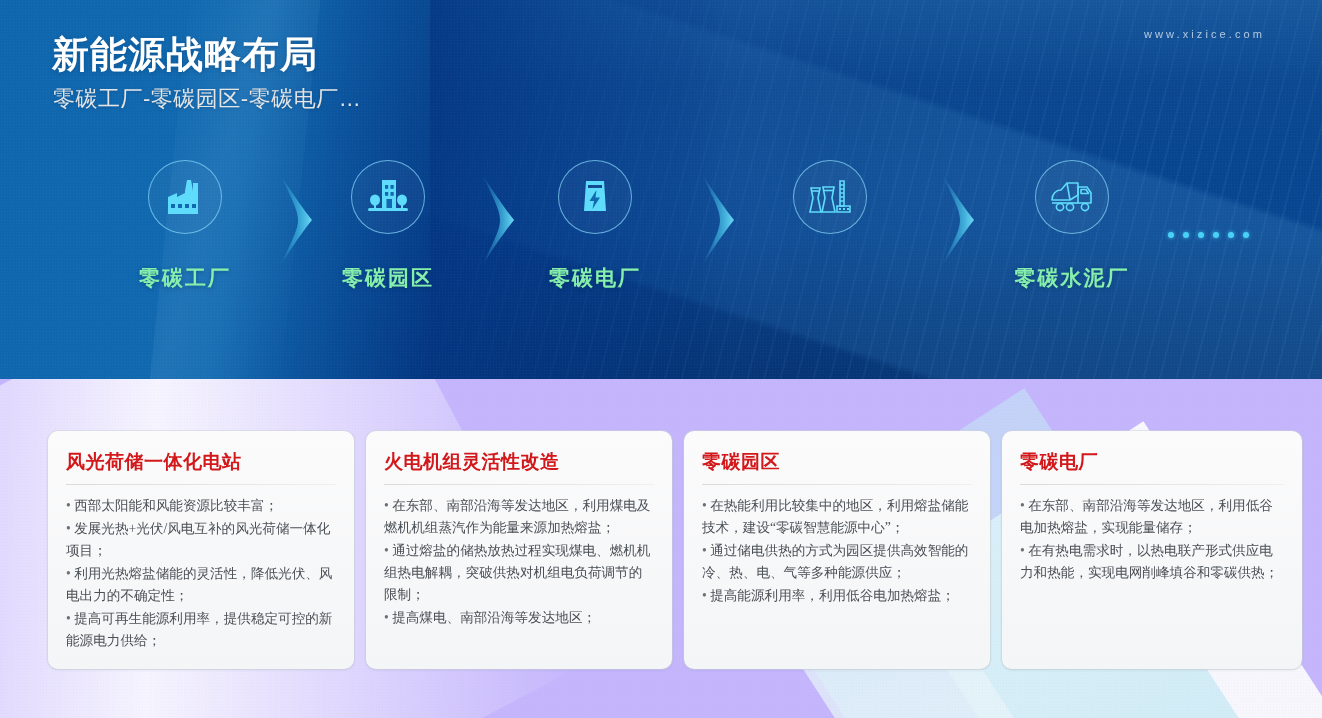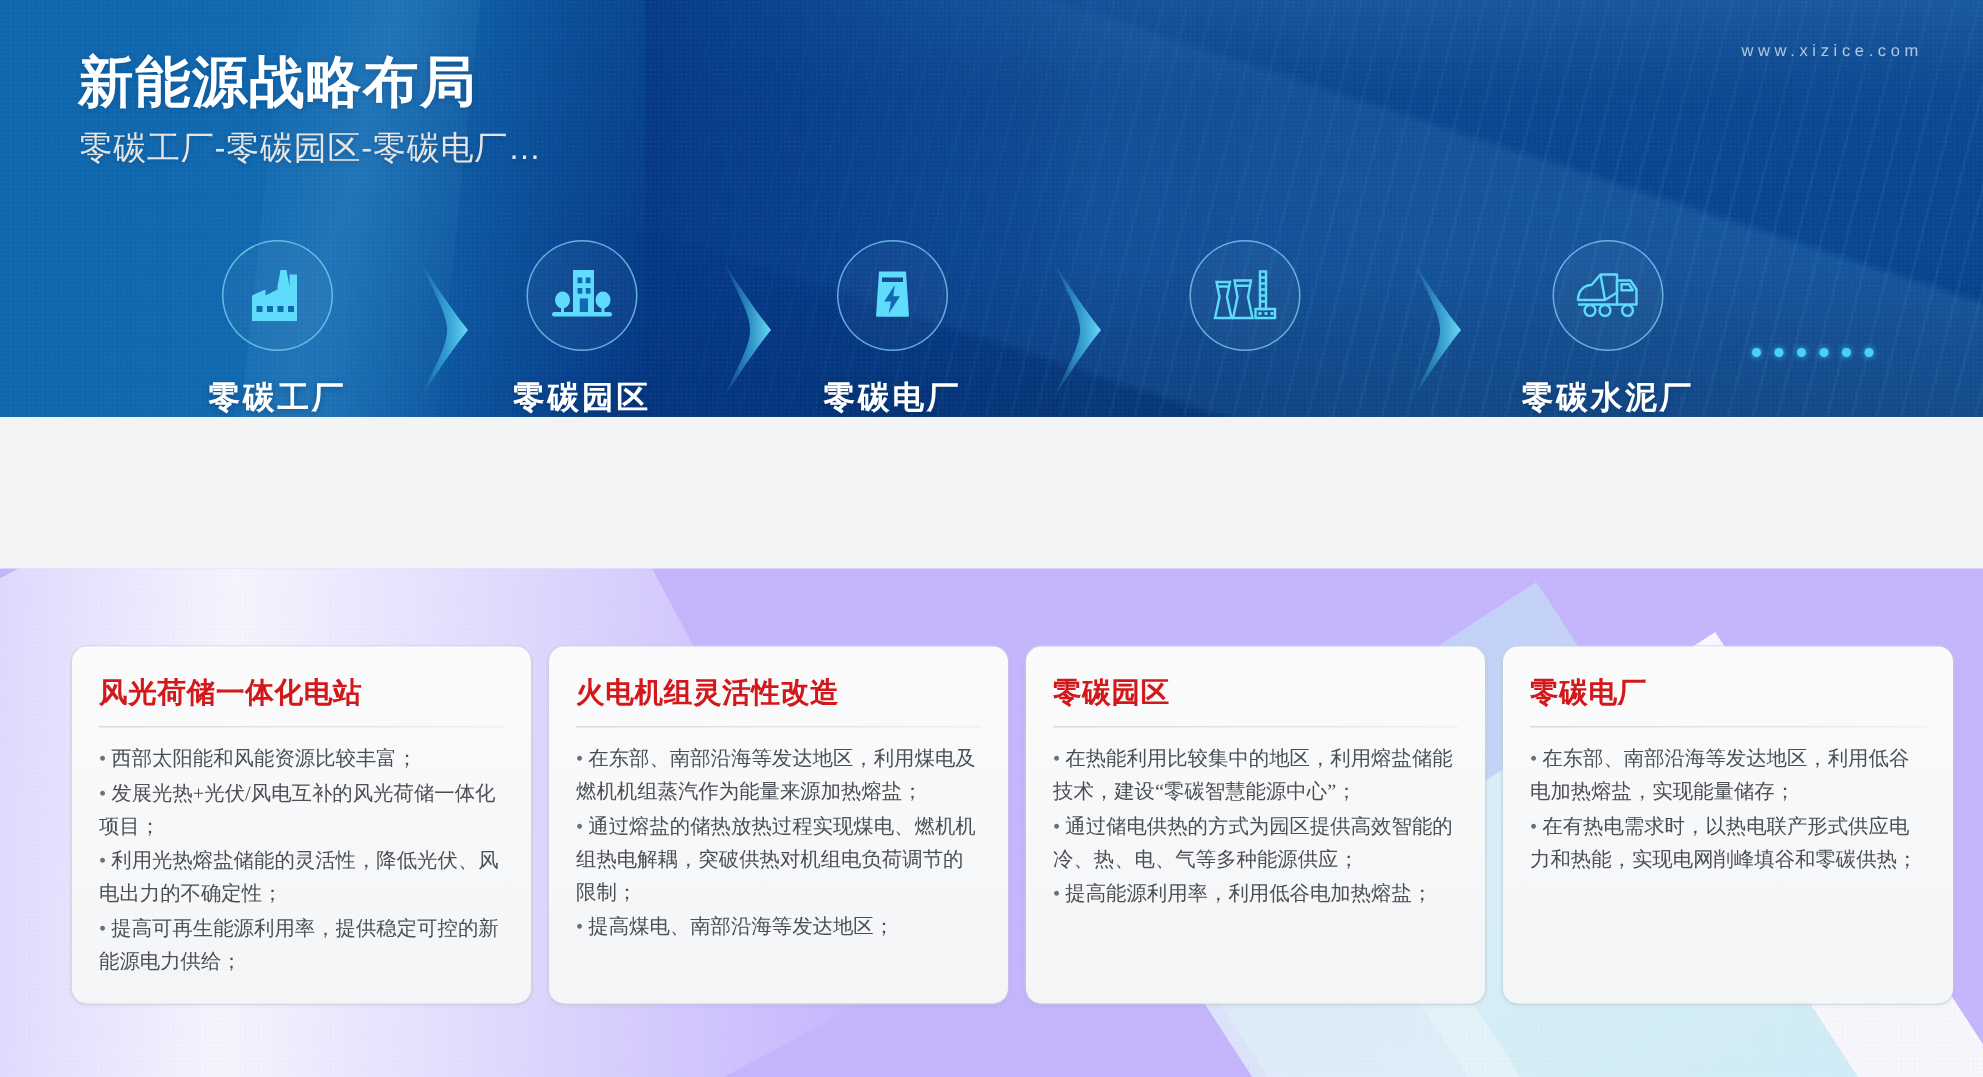--- a/index.html
+++ b/index.html
@@ -12,21 +12,21 @@
   #page {
     position: relative;
     width: 1322px; height: 718px;
     overflow: hidden;
   }
 
   
   .hero {
     position: absolute;
     left: 0; top: 0;
-    width: 1322px; height: 278px;
+    width: 1322px; height: 379px;
     overflow: hidden;
     background: #1572b7;
   }
   
   .hero-photo {
     position: absolute; inset: 0;
     background:
       
       linear-gradient(180deg, rgba(120,175,215,.50) 0%, rgba(60,130,185,.30) 22%, rgba(20,95,160,0) 48%),
       
@@ -69,42 +69,42 @@
     font-size: 37px; font-weight: bold; letter-spacing: 1px;
     text-shadow: 0 1px 4px rgba(0,40,80,.28);
   }
   .hero-sub {
     position: absolute; left: 53px; top: 84px;
     color: #e5e5e5;
     font-size: 22px; letter-spacing: .5px;
     text-shadow: 0 1px 3px rgba(0,40,80,.25);
   }
   .watermark {
-    position:absolute; right: 40px; top: 28px;
+    position:absolute; right: 57px; top: 28px;
     color: rgba(235,245,252,.72);
     font-size: 11px; letter-spacing: 3.1px;
   }
 
   
   .steps {
     position:absolute; left:0; top:160px; width: 1322px; height: 160px;
   }
   .step {
     position:absolute; top:0; width: 150px; text-align:center;
   }
   .step-circle {
     width: 74px; height: 74px; border-radius: 50%;
     margin: 0 auto;
     border: 1.4px solid rgba(130,210,245,.75);
     display:flex; align-items:center; justify-content:center;
     background: rgba(255,255,255,.035);
   }
   .step-label {
-    margin-top: 17px;
-    color: #ffffff;
+    margin-top: 30px;
+    color: #86efac;
     font-size: 21px; font-weight: bold; letter-spacing: 2px;
     text-shadow: 0 1px 4px rgba(0,40,80,.4);
   }
   .arrow {
     position:absolute; top: 14px; width: 42px; height: 92px;
   }
   .dots6 {
     position:absolute; left: 1168px; top: 232px;
     display:flex; gap:9px;
   }

